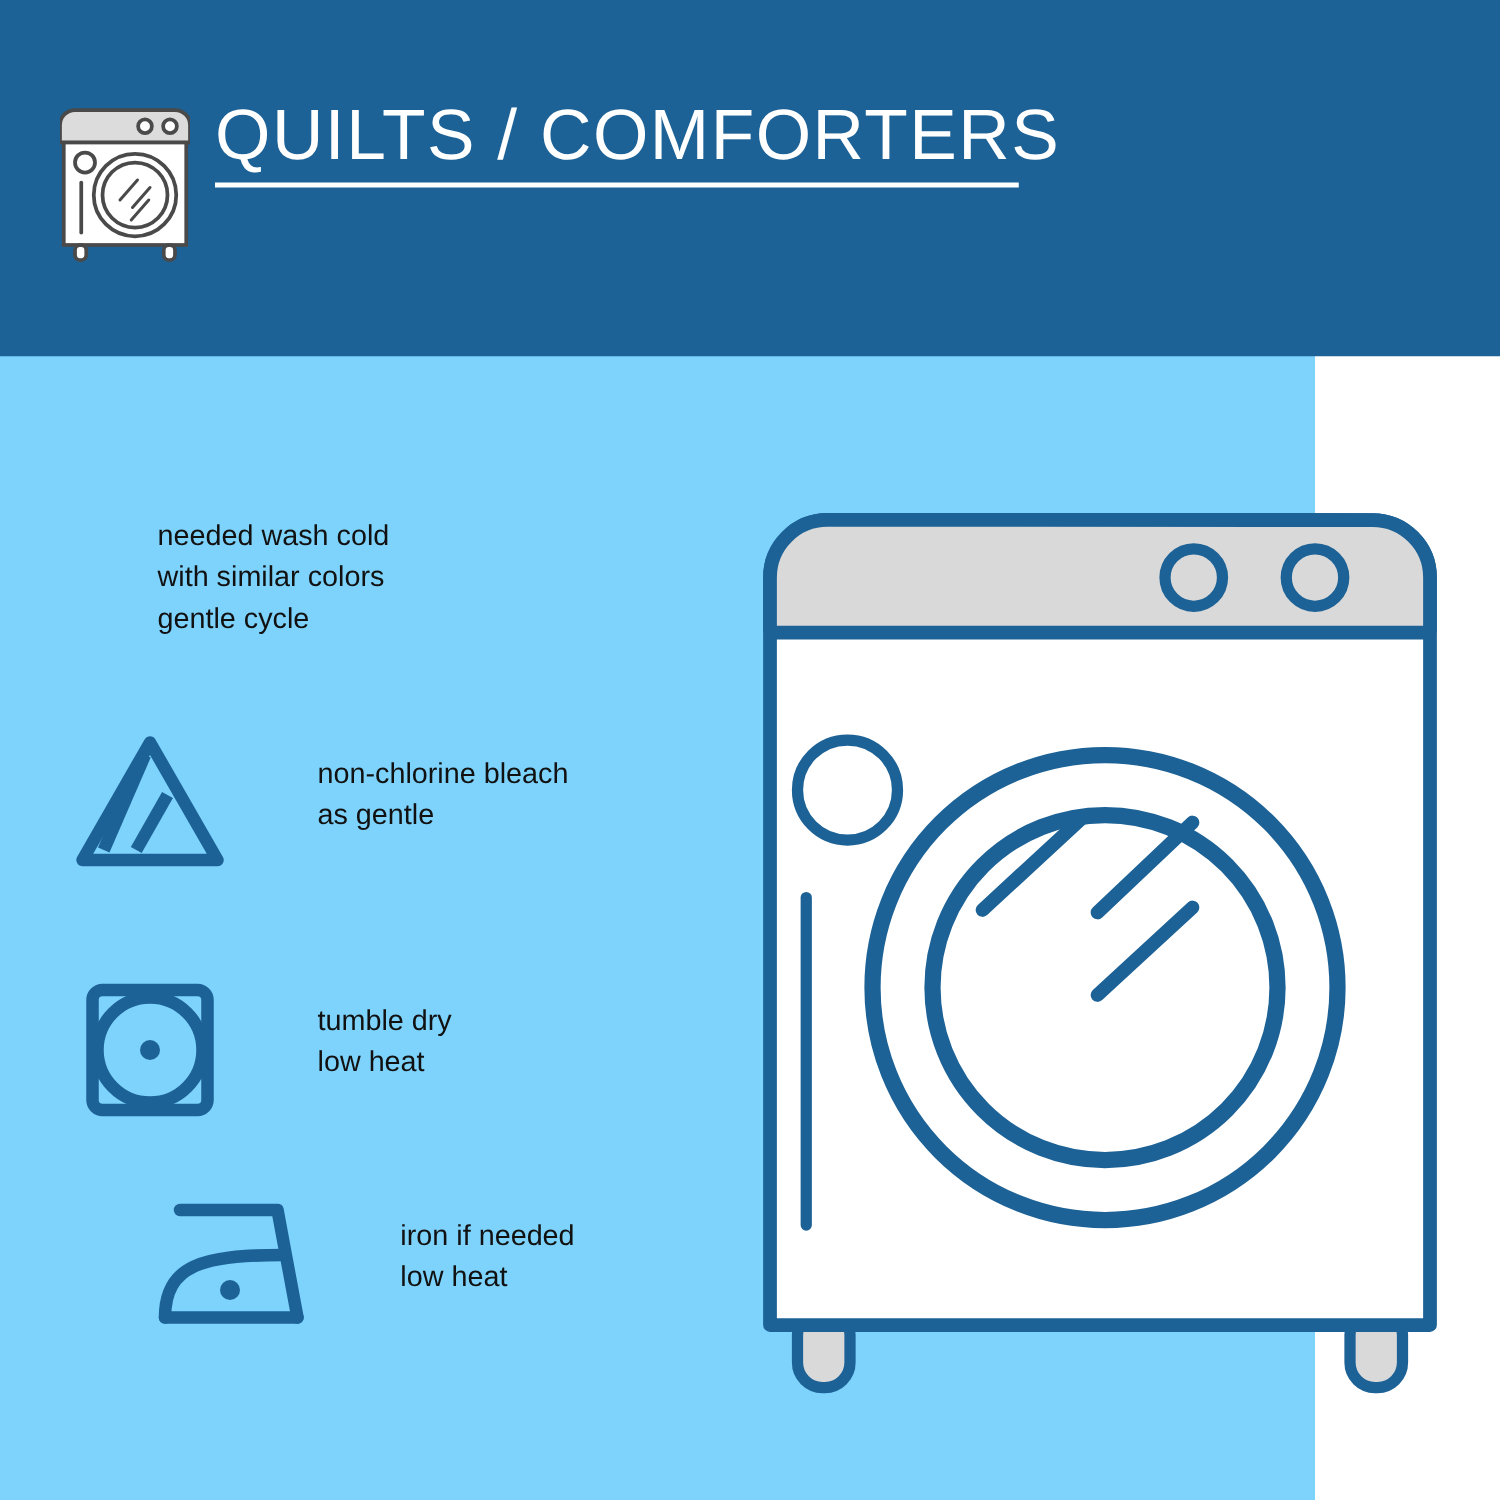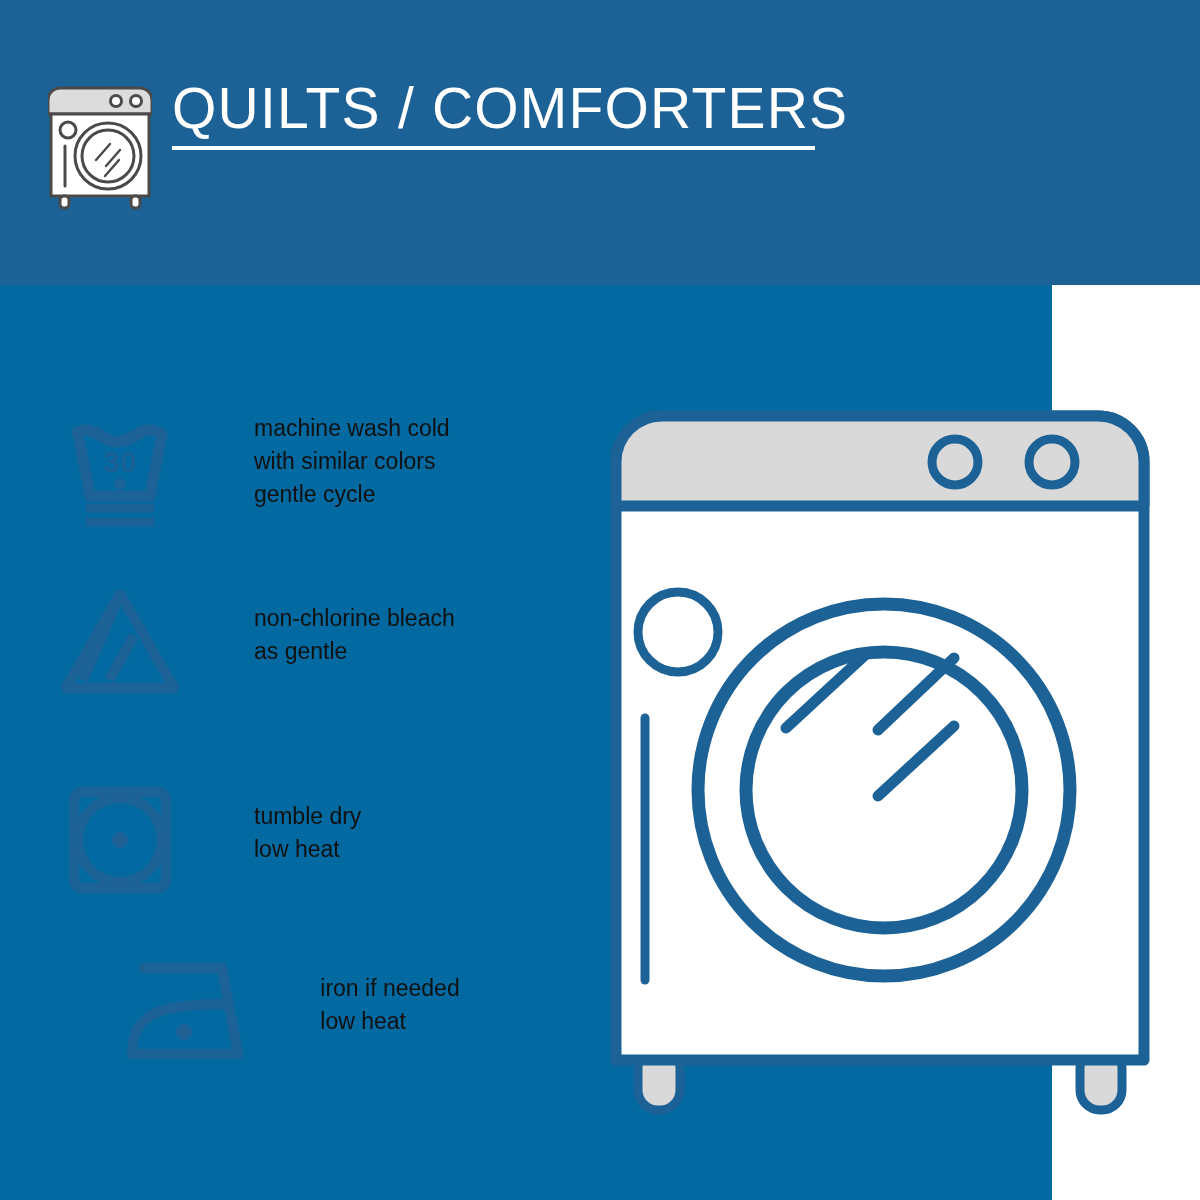--- a/index.html
+++ b/index.html
@@ -10,21 +10,21 @@
     width: 1200px;
     height: 1200px;
     background: #ffffff;
     font-family: "Liberation Sans", sans-serif;
     overflow: hidden;
   }
   .page {
     position: relative;
     width: 1052px;
     height: 1200px;
-    background: #0369a1;
+    background: #7dd3fc;
   }
 
   
   .header {
     position: absolute;
     left: 0;
     top: 0;
     width: 1200px;
     height: 285px;
     background: #1d6296;
@@ -159,35 +159,21 @@
         <div class="title-line1">QUILTS / COMFORTERS</div>
         <div class="title-divider"></div>
       </div>
 
     </div>
   </div>
 
   <div class="care-list">
 
     <div class="care-row r0">
-      <div class="care-symbol">
-        <svg viewBox="0 0 128 120" width="128" height="120" fill="none" xmlns="http://www.w3.org/2000/svg">
-
-          <path d="M10 22 C24 14 30 32 44 32 C58 32 64 14 78 22" stroke="#1d6296" stroke-width="11" stroke-linecap="round" fill="none" transform="translate(10,0) scale(1.18,1)"></path>
-          <path d="M22 24 L34 86 L94 86 L106 24" stroke="#1d6296" stroke-width="11" stroke-linejoin="round" stroke-linecap="round" fill="none"></path>
-
-          <line x1="30" y1="98" x2="98" y2="98" stroke="#1d6296" stroke-width="9" stroke-linecap="butt"></line>
-          <line x1="30" y1="112" x2="98" y2="112" stroke="#1d6296" stroke-width="9" stroke-linecap="butt"></line>
-
-          <text x="64" y="62" font-family="Liberation Sans, sans-serif" font-size="30" font-weight="700" fill="#1d6296" text-anchor="middle">30</text>
-
-          <circle cx="64" cy="74" r="5.5" fill="#1d6296"></circle>
-        </svg>
-      </div>
-      <div class="care-text">machine wash cold
+      <div class="care-text">needed wash cold
 with similar colors
 gentle cycle</div>
     </div>
 
     <div class="care-row r1">
       <div class="care-symbol">
         <svg viewBox="0 0 128 120" width="128" height="120" fill="none" xmlns="http://www.w3.org/2000/svg">
           <path d="M64 14 L118 108 L10 108 Z" stroke="#1d6296" stroke-width="10" stroke-linejoin="round" fill="none"></path>
           <line x1="60" y1="24" x2="27" y2="100" stroke="#1d6296" stroke-width="10" stroke-linecap="butt"></line>
           <line x1="78" y1="56" x2="53" y2="100" stroke="#1d6296" stroke-width="10" stroke-linecap="butt"></line>

